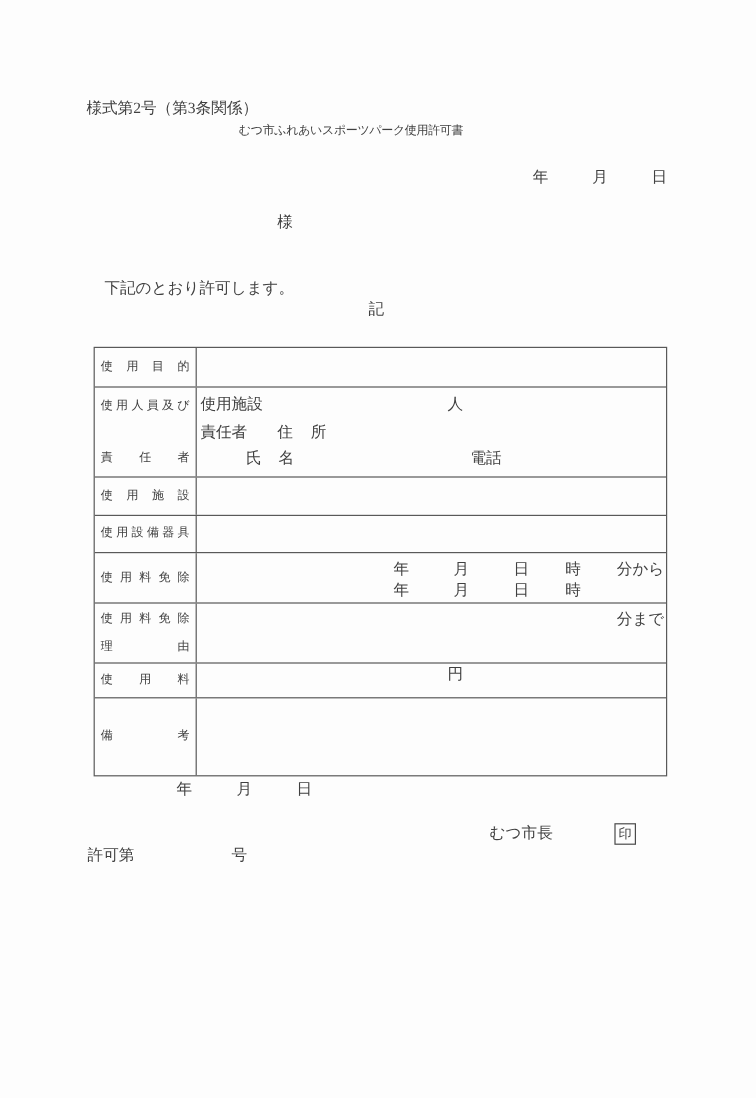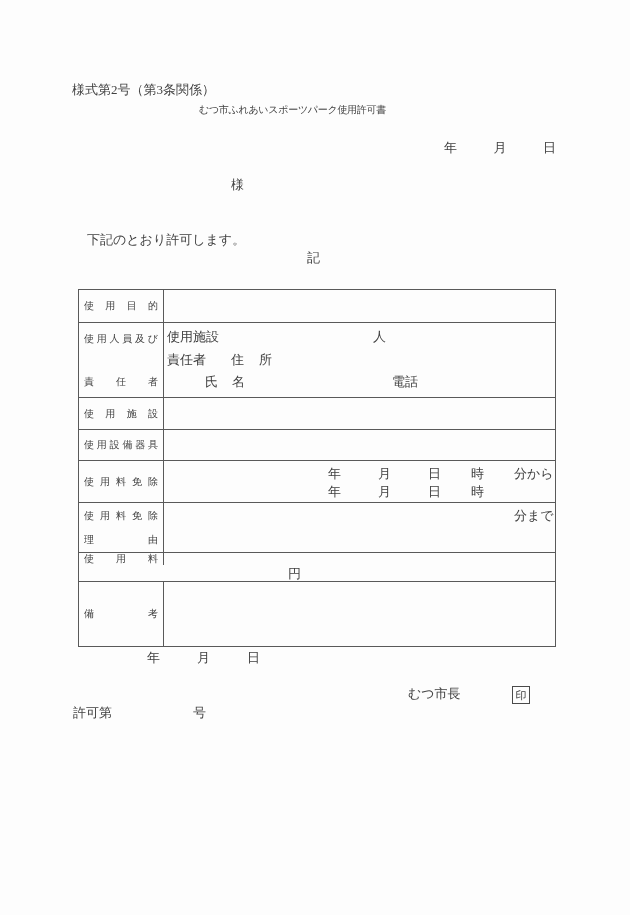--- a/index.html
+++ b/index.html
@@ -30,21 +30,21 @@
   .vseg{position:absolute;white-space:nowrap;line-height:1;}
   .gap14{gap:32px;}
   .gap12{gap:12px;}
   .flex-between{display:flex;justify-content:space-between;}
   .seal-box{
     position:absolute;left:512px;top:686px;width:16px;height:16px;
     border:1px solid #4a4a4a;display:flex;align-items:center;
     justify-content:center;font-size:11px;line-height:1;
   }
   .h32{height:32px;} .h75{height:75px;} .h31{height:31px;}
-  .h42{height:42px;} .h50{height:50px;} .h29{height:29px;flex-direction:column;} .h65{height:65px;}
+  .h42{height:42px;} .h50{height:50px;} .h29{height:29px;} .h65{height:65px;}
 </style>
 </head>
 <body>
 
 <div class="abs" style="left:72px;top:83px;">様式第2号（第3条関係）</div>
 
 <div class="abs" style="left:199px;top:105px;font-size:10px;letter-spacing:-0.3px;">むつ市ふれあいスポーツパーク使用許可書</div>
 
 <div class="abs flex-between" style="left:444px;top:141px;width:112px;">
   <span>年</span>

